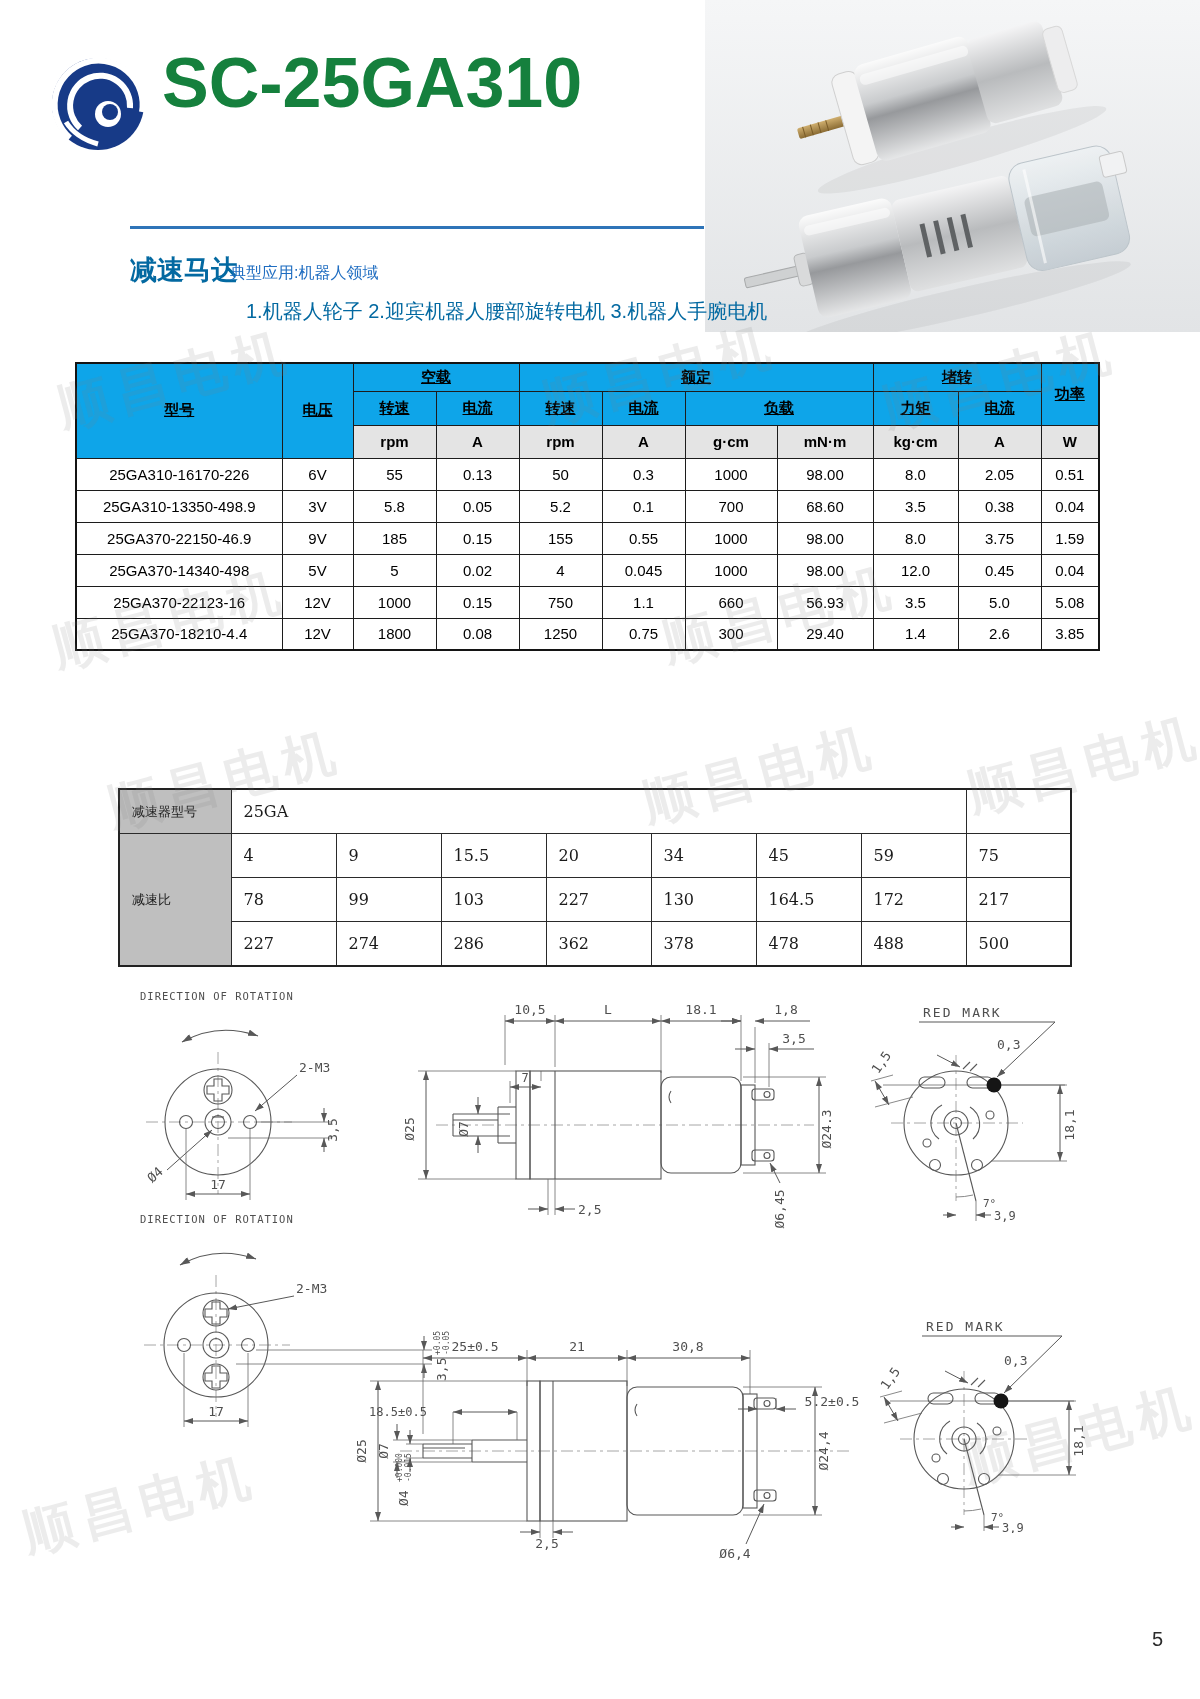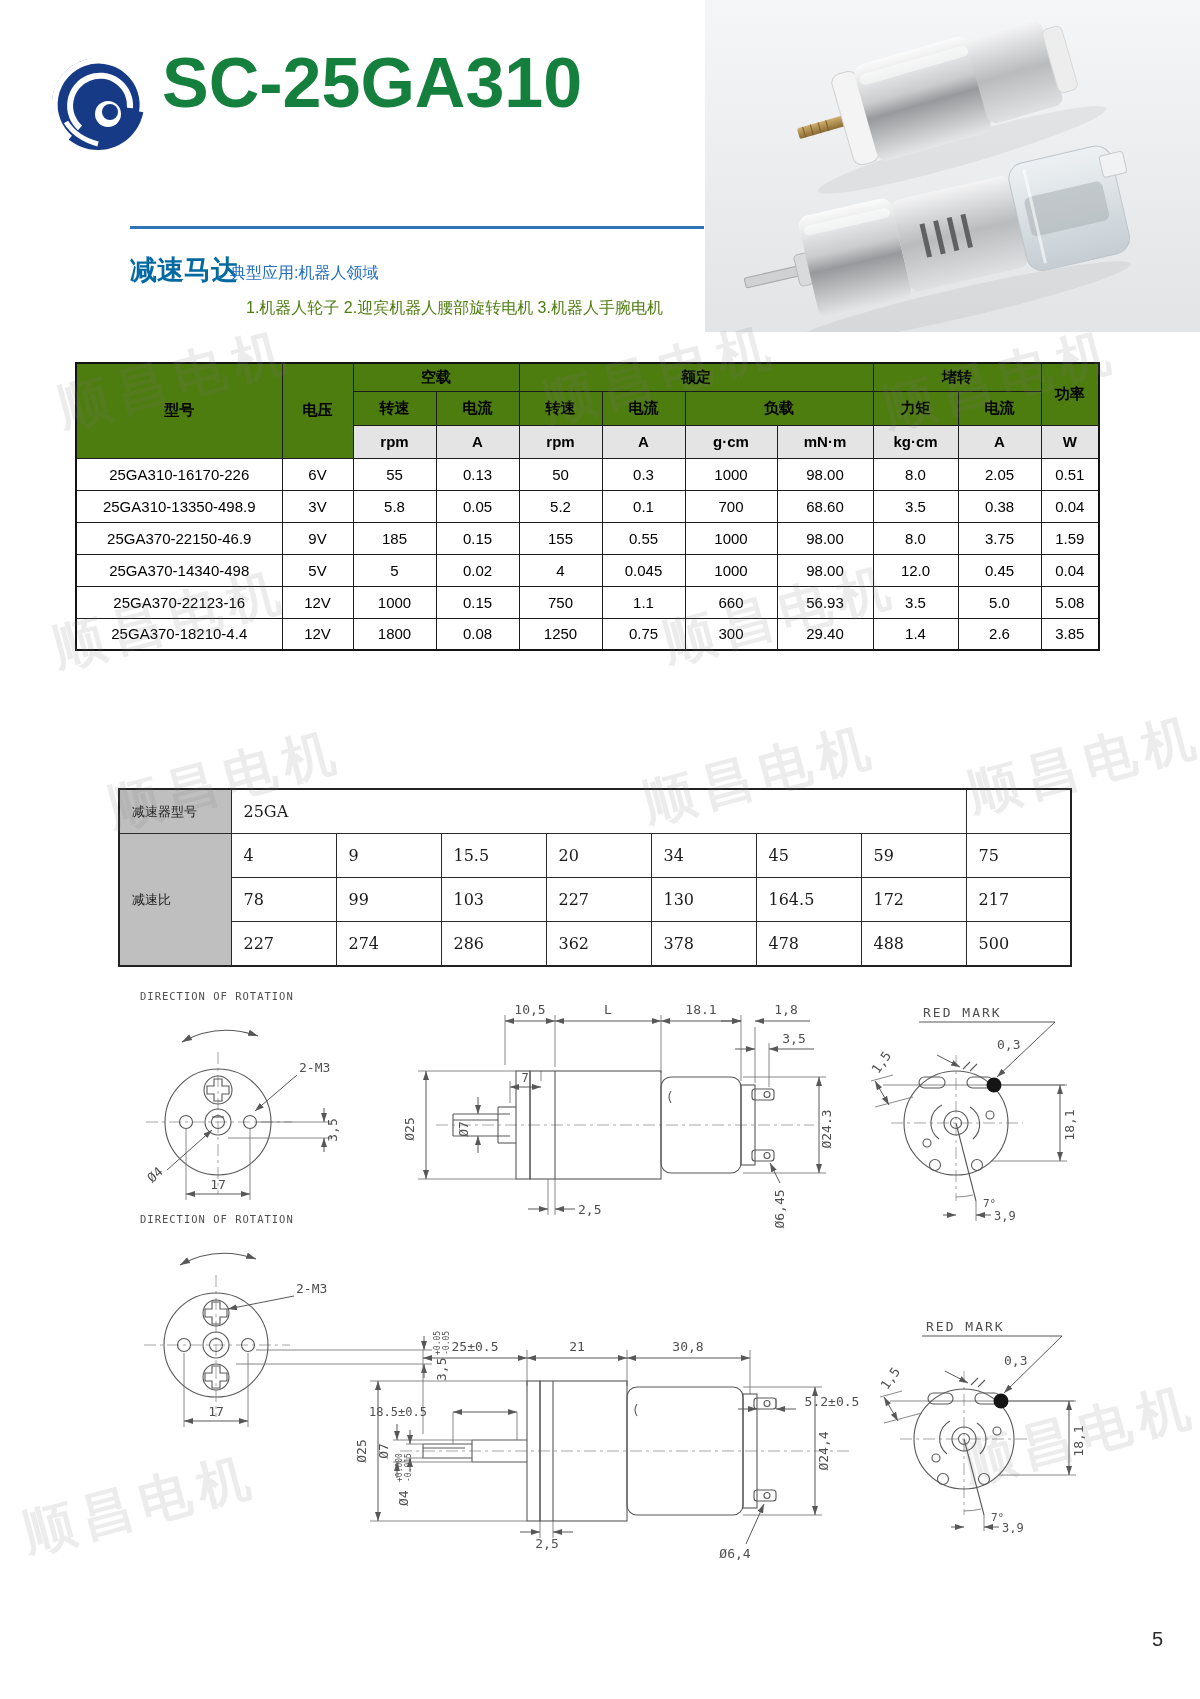--- a/index.html
+++ b/index.html
@@ -5,30 +5,30 @@
   html,body{margin:0;padding:0;}
   body{width:1200px;height:1699px;position:relative;background:#ffffff;
        font-family:"Liberation Sans",sans-serif;overflow:hidden;}
   .abs{position:absolute;}
 
   
   .title{font-size:70px;font-weight:700;color:#15803d;line-height:87px;letter-spacing:0px;}
   .divider{height:3px;background:#2e74b8;}
   .cat{font-size:27px;font-weight:700;color:#0369a1;}
   .appt{font-size:16px;color:#1f6dc1;}
-  .apps{font-size:16px;color:#4d7c0f;}
+  .apps{font-size:20px;color:#0369a1;}
 
   
   .photocard{background:#eceeef;}
 
   
   table.spec{border-collapse:collapse;table-layout:fixed;width:1023px;font-size:15px;color:#000;
              border:2px solid #141414;}
   .spec th,.spec td{border:1px solid #1c1c1c;text-align:center;padding:0;white-space:nowrap;overflow:hidden;}
-  .spec thead th{background:#4d7c0f;font-weight:700;}
+  .spec thead th{background:#0ea5e9;font-weight:700;text-decoration:underline;}
   .spec thead td.u{background:#e4e4e4;font-weight:700;}
   .spec tbody td{background:#ffffff;font-weight:400;}
 
   
   table.ratio{border-collapse:collapse;table-layout:fixed;width:952px;border:2px solid #222;
               font-family:"DejaVu Serif",serif;font-size:16px;color:#1a1a1a;}
   .ratio td{border:1px solid #2a2a2a;text-align:left;padding:12px;}
   .ratio td.rlabel{background:#bfbfbf;font-size:13px;}
 
   

